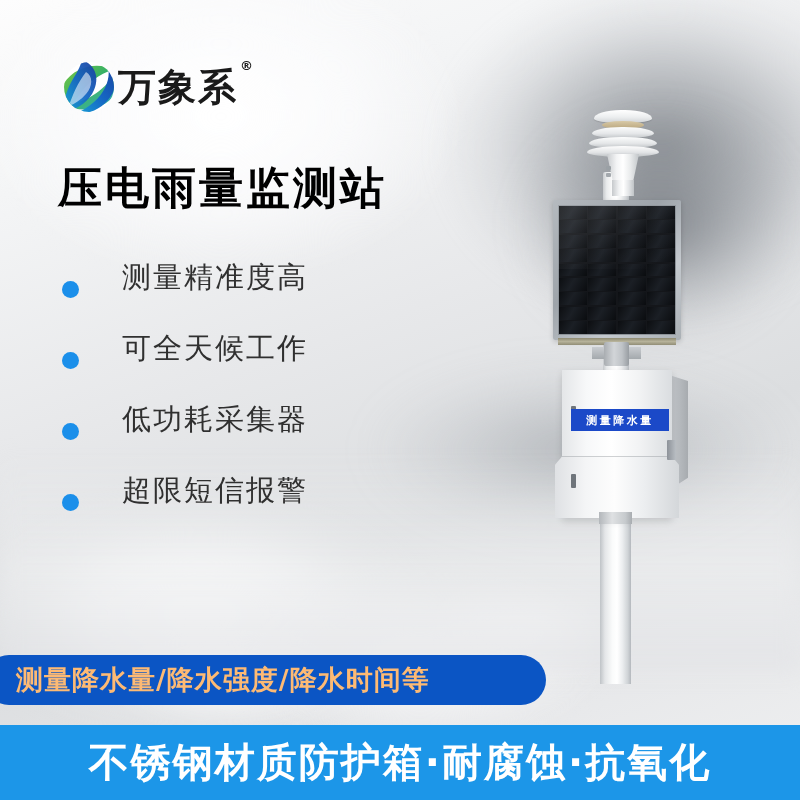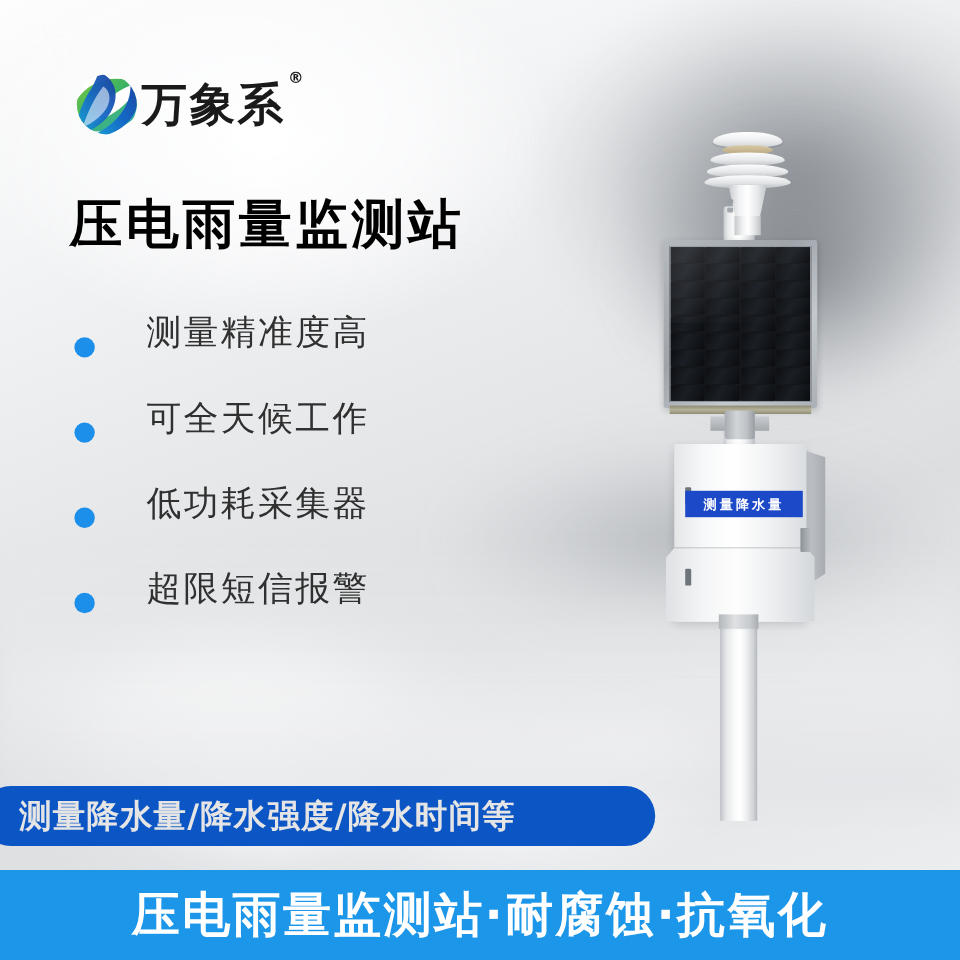--- a/index.html
+++ b/index.html
@@ -99,21 +99,21 @@
   }
 
   
   .pill{
     position:absolute; left:-16px; top:655px;
     width:562px; height:50px;
     background:#0b55c4; border-radius:26px;
     display:flex; align-items:center;
   }
   .pill-text{
-    margin-left:32px; color:#e5e5e5; font-size:27px; font-weight:700; letter-spacing:1px;
+    margin-left:32px; color:#fdba74; font-size:27px; font-weight:700; letter-spacing:1px;
     font-family:"DejaVu Sans","Liberation Sans",sans-serif;
   }
 
   
   .bottombar{
     position:absolute; left:0; bottom:0; width:800px; height:75px;
     background:#1c96e8; display:flex; align-items:center; justify-content:center;
   }
   .bottombar-text{
     color:#fff; font-size:40px; font-weight:700; letter-spacing:2px;
@@ -420,16 +420,16 @@
       <span class="feat-dot"></span>
       <span class="feat-text">超限短信报警</span>
     </div>
   </div>
 
   <div class="pill">
     <span class="pill-text">测量降水量/降水强度/降水时间等</span>
   </div>
 
   <div class="bottombar">
-    <span class="bottombar-text">压电雨量监测站·耐腐蚀·抗氧化</span>
+    <span class="bottombar-text">不锈钢材质防护箱·耐腐蚀·抗氧化</span>
   </div>
 
 </div>
 
 </body></html>

